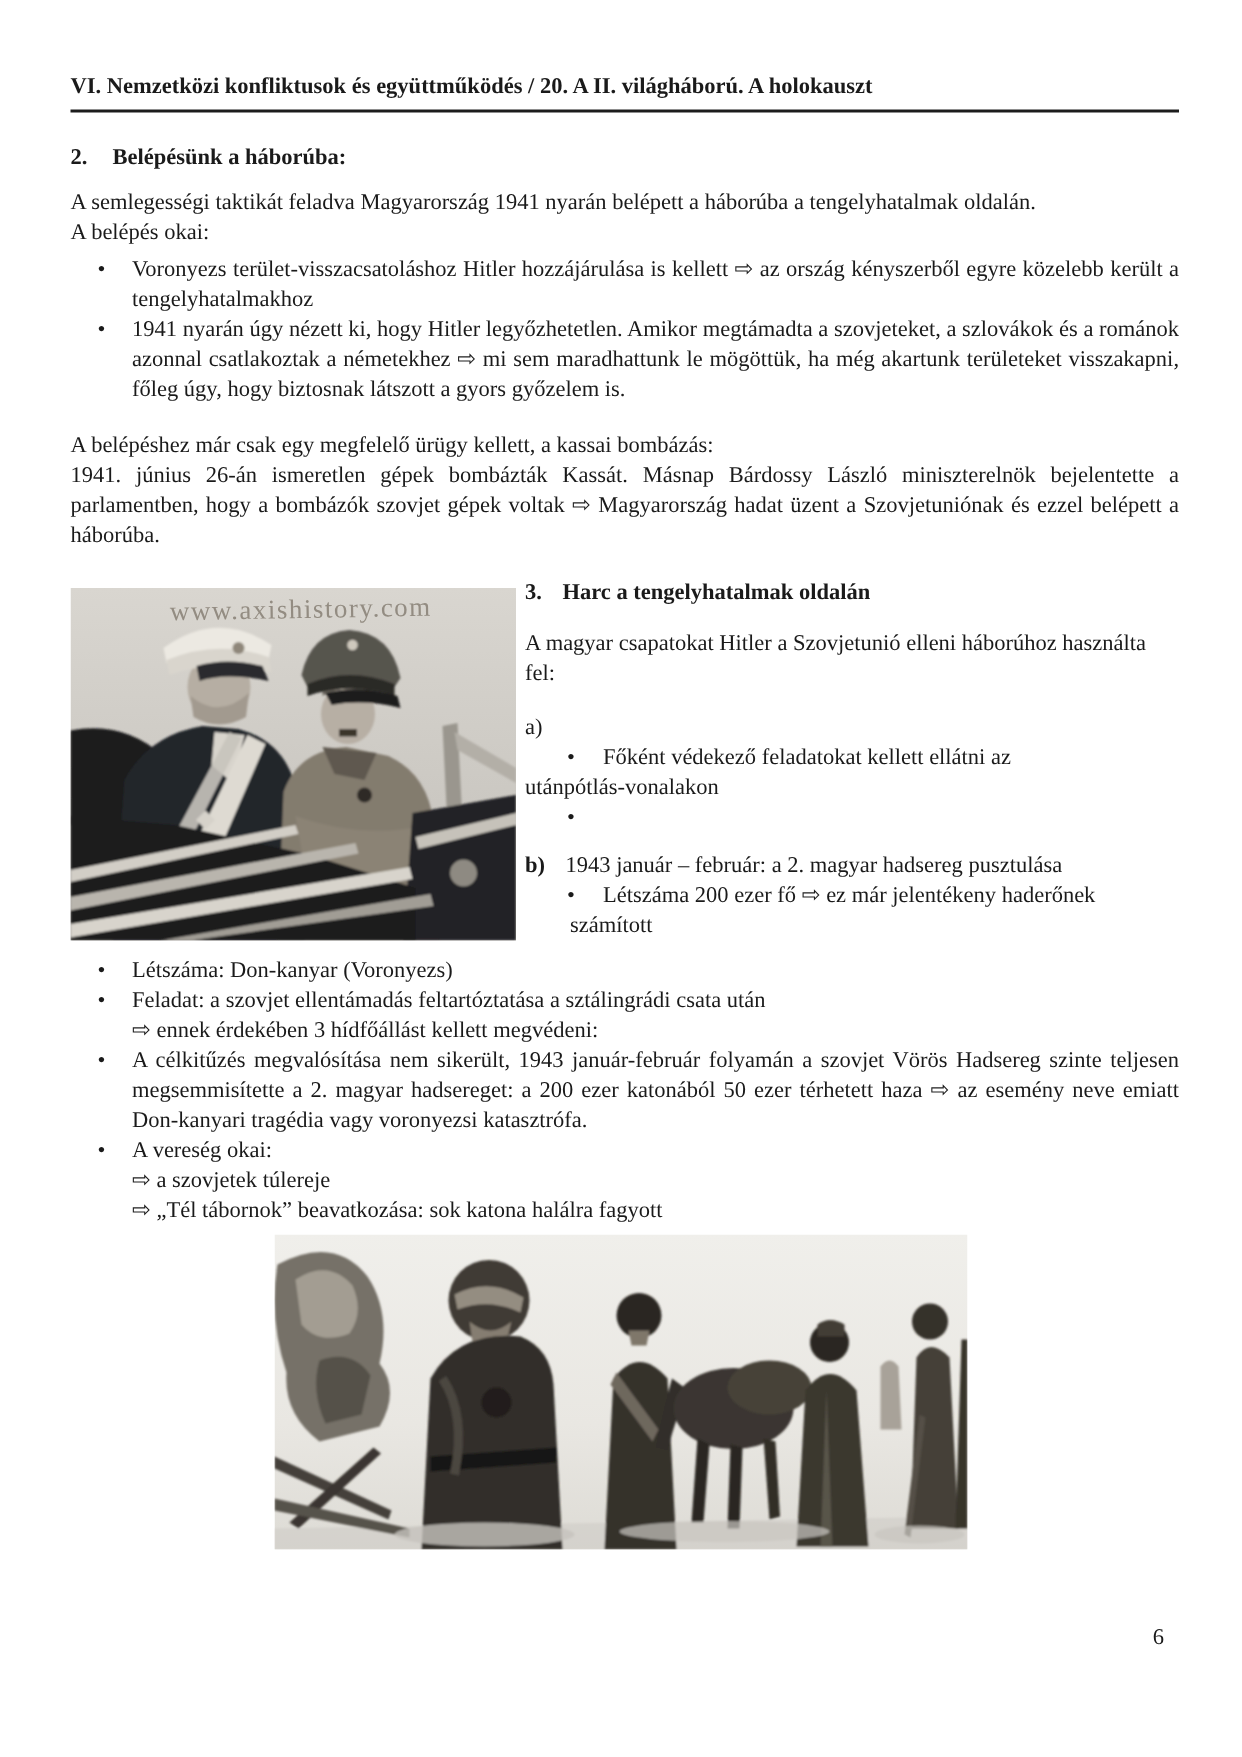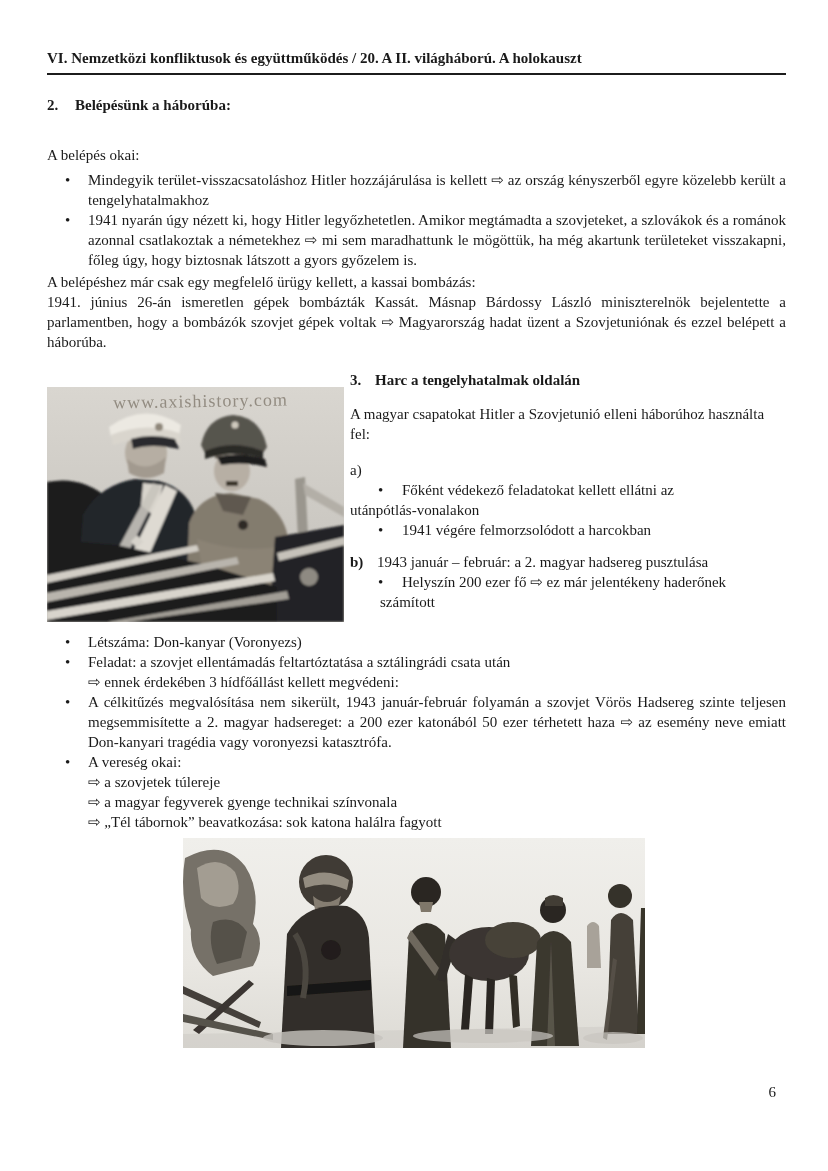--- a/index.html
+++ b/index.html
@@ -23,33 +23,33 @@
     font-size: 15px;
     padding-bottom: 5px;
     border-bottom: 2px solid #1c1c1c;
     margin-bottom: 20px;
   }
 
   .sec-heading { display: flex; font-weight: bold; margin-bottom: 10px; }
   .sec-num { width: 28px; flex: none; }
 
   .para { margin: 0 0 5px 0; }
-  .kassa { margin-top: 2px; margin-bottom: 0; }
+  .kassa { margin-top: 17px; margin-bottom: 0; }
 
   .blist { }
   .brow { display: flex; }
   .bmark { margin-left: 18px; width: 23px; flex: none; }
   .btext { flex: 1; }
   .cont2 { margin-left: 41px; }
 
   .cols { display: flex; margin-top: 18px; }
   .col-left { width: 303px; flex: none; }
   .col-right { flex: 1; }
 
-  .photo1 { position: relative; width: 297px; height: 235px; margin-top: 17px; }
+  .photo1 { position: relative; width: 297px; height: 235px; margin-top: 7px; }
   .watermark {
     position: absolute; top: 4px; left: 10px; right: 0;
     text-align: center; font-size: 18px; line-height: 20px;
     color: #8c857a; opacity: 0.9; letter-spacing: 1px;
     transform: rotate(-1deg);
   }
 
   .s3-heading { display: flex; font-weight: bold; margin-bottom: 14px; }
   .s3-num { width: 25px; flex: none; }
   .s3-intro { margin: 0 0 16px 0; }
@@ -78,26 +78,26 @@
 
     <div class="doc-header">
       <span>VI. Nemzetközi konfliktusok és együttműködés / 20. A II. világháború. A holokauszt</span>
     </div>
 
     <div class="sec-heading">
       <span class="sec-num">2.</span>
       <span>Belépésünk a háborúba:</span>
     </div>
 
-    <p class="para j"><br><span class="rb">A belépés okai:</span></p>
+    <p class="para j"><span>A semlegességi taktikát feladva Magyarország 1941 nyarán belépett a háborúba a tengelyhatalmak oldalán.</span><br><span class="rb">A belépés okai:</span></p>
 
     <div class="blist">
       <div class="brow">
         <span class="bmark">•</span>
-        <div class="btext j"><span>Mindegyik </span><span class="rb">terület-visszacsatoláshoz Hitler hozzájárulása</span><span> is kellett ⇨ az ország kényszerből </span><span class="rb">egyre közelebb került a tengelyhatalmakhoz</span></div>
+        <div class="btext j"><span>Voronyezs </span><span class="rb">terület-visszacsatoláshoz Hitler hozzájárulása</span><span> is kellett ⇨ az ország kényszerből </span><span class="rb">egyre közelebb került a tengelyhatalmakhoz</span></div>
       </div>
       <div class="brow">
         <span class="bmark">•</span>
         <div class="btext j"><span>1941 nyarán </span><span class="rb">úgy nézett ki, hogy Hitler legyőzhetetlen</span><span>. Amikor megtámadta a szovjeteket, a szlovákok és a románok azonnal csatlakoztak a németekhez ⇨ </span><span class="rb">mi sem maradhattunk le</span><span> mögöttük, ha még </span><span class="rb">akartunk területeket visszakapni</span><span>, főleg úgy, hogy </span><span class="rb">biztosnak látszott a gyors győzelem</span><span> is.</span></div>
       </div>
     </div>
 
     <p class="para j kassa"><span>A belépéshez már csak egy megfelelő </span><span class="rb">ürügy</span><span> kellett, a </span><span class="rb">kassai bombázás</span><span>:</span><br><span>1941. június 26-án </span><span class="rb">ismeretlen gépek bombázták Kassát</span><span>. Másnap </span><span class="rb">Bárdossy László</span><span> miniszterelnök bejelentette a parlamentben, hogy a bombázók szovjet gépek voltak ⇨ </span><span class="rb">Magyarország hadat üzent a Szovjetuniónak</span><span> és ezzel belépett a háborúba.</span></p>
 
     <div class="cols">
@@ -169,32 +169,31 @@
           <div class="abline">
             <span class="ablabel plain">a)</span>
           </div>
           <div class="subrow">
             <span class="bmark2">•</span>
             <span><span>Főként </span><span class="rb">védekező feladatokat</span><span> kellett ellátni az</span></span>
           </div>
           <div class="contflush"><span>utánpótlás-vonalakon</span></div>
           <div class="subrow">
             <span class="bmark2">•</span>
-            <span><span>1941 végére </span><span class="rb">felmorzsolódott</span><span> a harcokban</span></span>
           </div>
         </div>
 
         <div class="ab last">
           <div class="abline">
             <span class="ablabel">b)</span>
             <span><span class="rb">1943 január – február: a 2. magyar hadsereg pusztulása</span></span>
           </div>
           <div class="subrow">
             <span class="bmark2">•</span>
-            <span><span>Helyszín </span><span class="rb">200 ezer fő</span><span> ⇨ ez már jelentékeny haderőnek</span></span>
+            <span><span>Létszáma </span><span class="rb">200 ezer fő</span><span> ⇨ ez már jelentékeny haderőnek</span></span>
           </div>
           <div class="contsub"><span>számított</span></div>
         </div>
       </div>
     </div>
 
     <div class="blist don">
       <div class="brow">
         <span class="bmark">•</span>
         <div class="btext"><span>Létszáma: </span><span class="rb">Don-kanyar (Voronyezs)</span></div>
@@ -206,21 +205,20 @@
       <div class="cont2"><span>⇨ ennek érdekében </span><span class="rb">3 hídfőállást</span><span> kellett megvédeni:</span></div>
       <div class="brow">
         <span class="bmark">•</span>
         <div class="btext j"><span>A célkitűzés megvalósítása nem sikerült, 1943 január-február folyamán a szovjet </span><span class="rb">Vörös Hadsereg szinte teljesen megsemmisítette a 2. magyar hadsereget</span><span>: a 200 ezer katonából 50 ezer térhetett haza ⇨ az esemény neve emiatt </span><span class="rb">Don-kanyari tragédia</span><span> vagy </span><span class="rb">voronyezsi katasztrófa</span><span>.</span></div>
       </div>
       <div class="brow">
         <span class="bmark">•</span>
         <div class="btext"><span class="rb">A vereség okai</span><span>:</span></div>
       </div>
       <div class="cont2"><span>⇨ a szovjetek túlereje</span></div>
-      <div class="cont2"><span>⇨ a magyar fegyverek gyenge technikai színvonala</span></div>
       <div class="cont2"><span>⇨ „Tél tábornok” beavatkozása: sok katona halálra fagyott</span></div>
     </div>
 
     <div class="photo2">
       <svg viewBox="0 0 462 210" width="462" height="210">
         <defs>
           <linearGradient id="snow2" x1="0" y1="0" x2="0" y2="1">
             <stop offset="0" stop-color="#f0efeb"></stop>
             <stop offset="0.6" stop-color="#e9e7e2"></stop>
             <stop offset="1" stop-color="#dddbd5"></stop>

